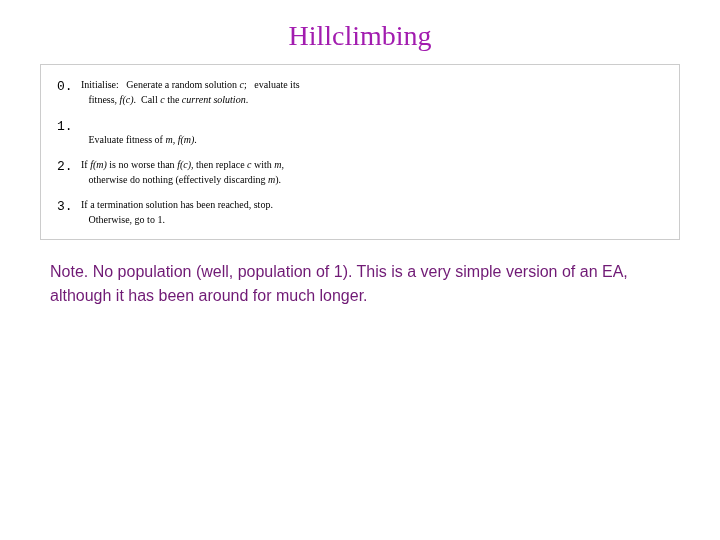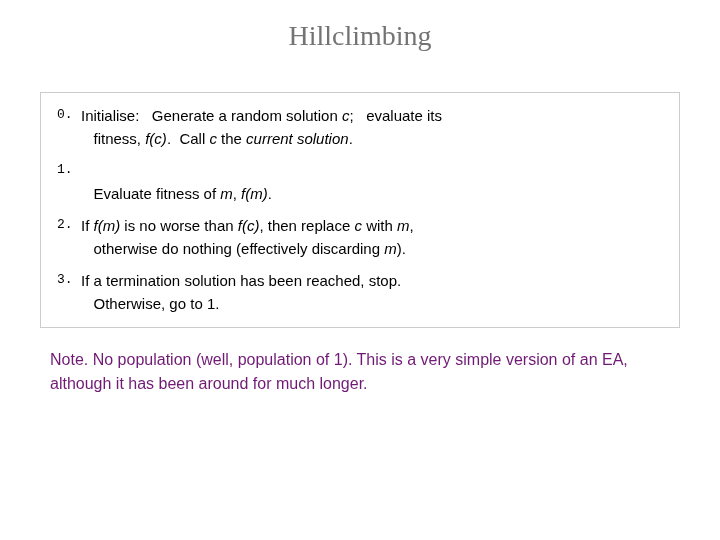--- a/index.html
+++ b/index.html
@@ -23,22 +23,22 @@
       display: flex;
       flex-direction: column;
       align-items: center;
     }
 
     .page-title {
       font-family: Georgia, 'Times New Roman', serif;
       font-size: 28px;
       font-weight: normal;
       text-align: center;
-      margin-bottom: 40px;
-      color: #737373;
+      margin-bottom: 12px;
+      color: #a21caf;
     }
 
     .algorithm-box {
       border: 1px solid #cccccc;
       width: 100%;
       padding: 12px 16px;
       margin-bottom: 20px;
       font-family: 'Courier New', Courier, monospace;
       font-size: 13px;
       line-height: 1.5;
@@ -54,22 +54,22 @@
       margin-bottom: 0;
     }
 
     .step-number {
       min-width: 24px;
       font-family: 'Courier New', Courier, monospace;
       font-size: 13px;
     }
 
     .step-content {
-      font-family: Liberation Sans, sans-serif;
-      font-size: 15px;
+      font-family: Liberation Serif, serif;
+      font-size: 10px;
       flex: 1;
     }
 
     .step-content .italic {
       font-style: italic;
     }
 
     .note-section {
       width: 100%;
       padding: 0 10px;

